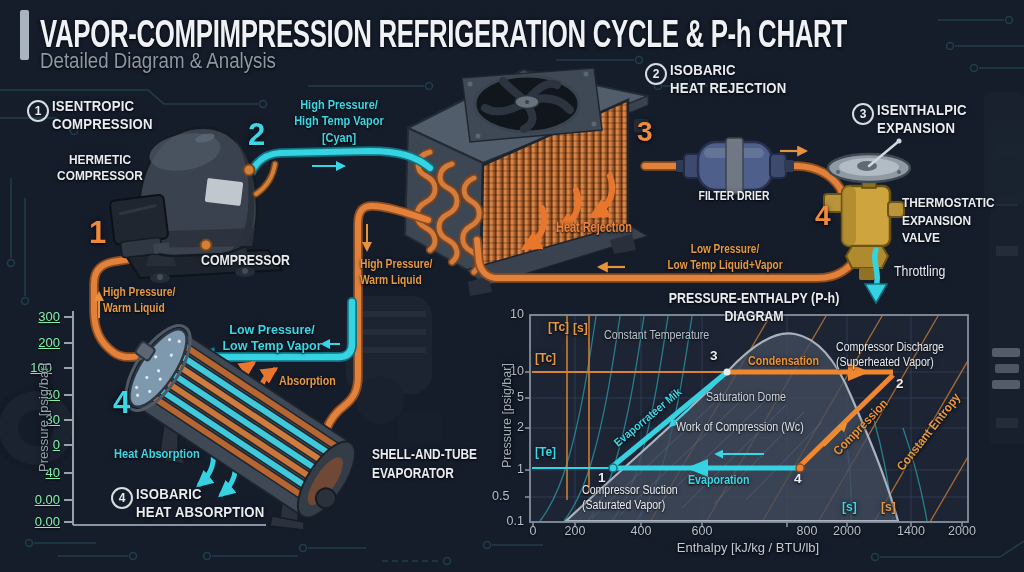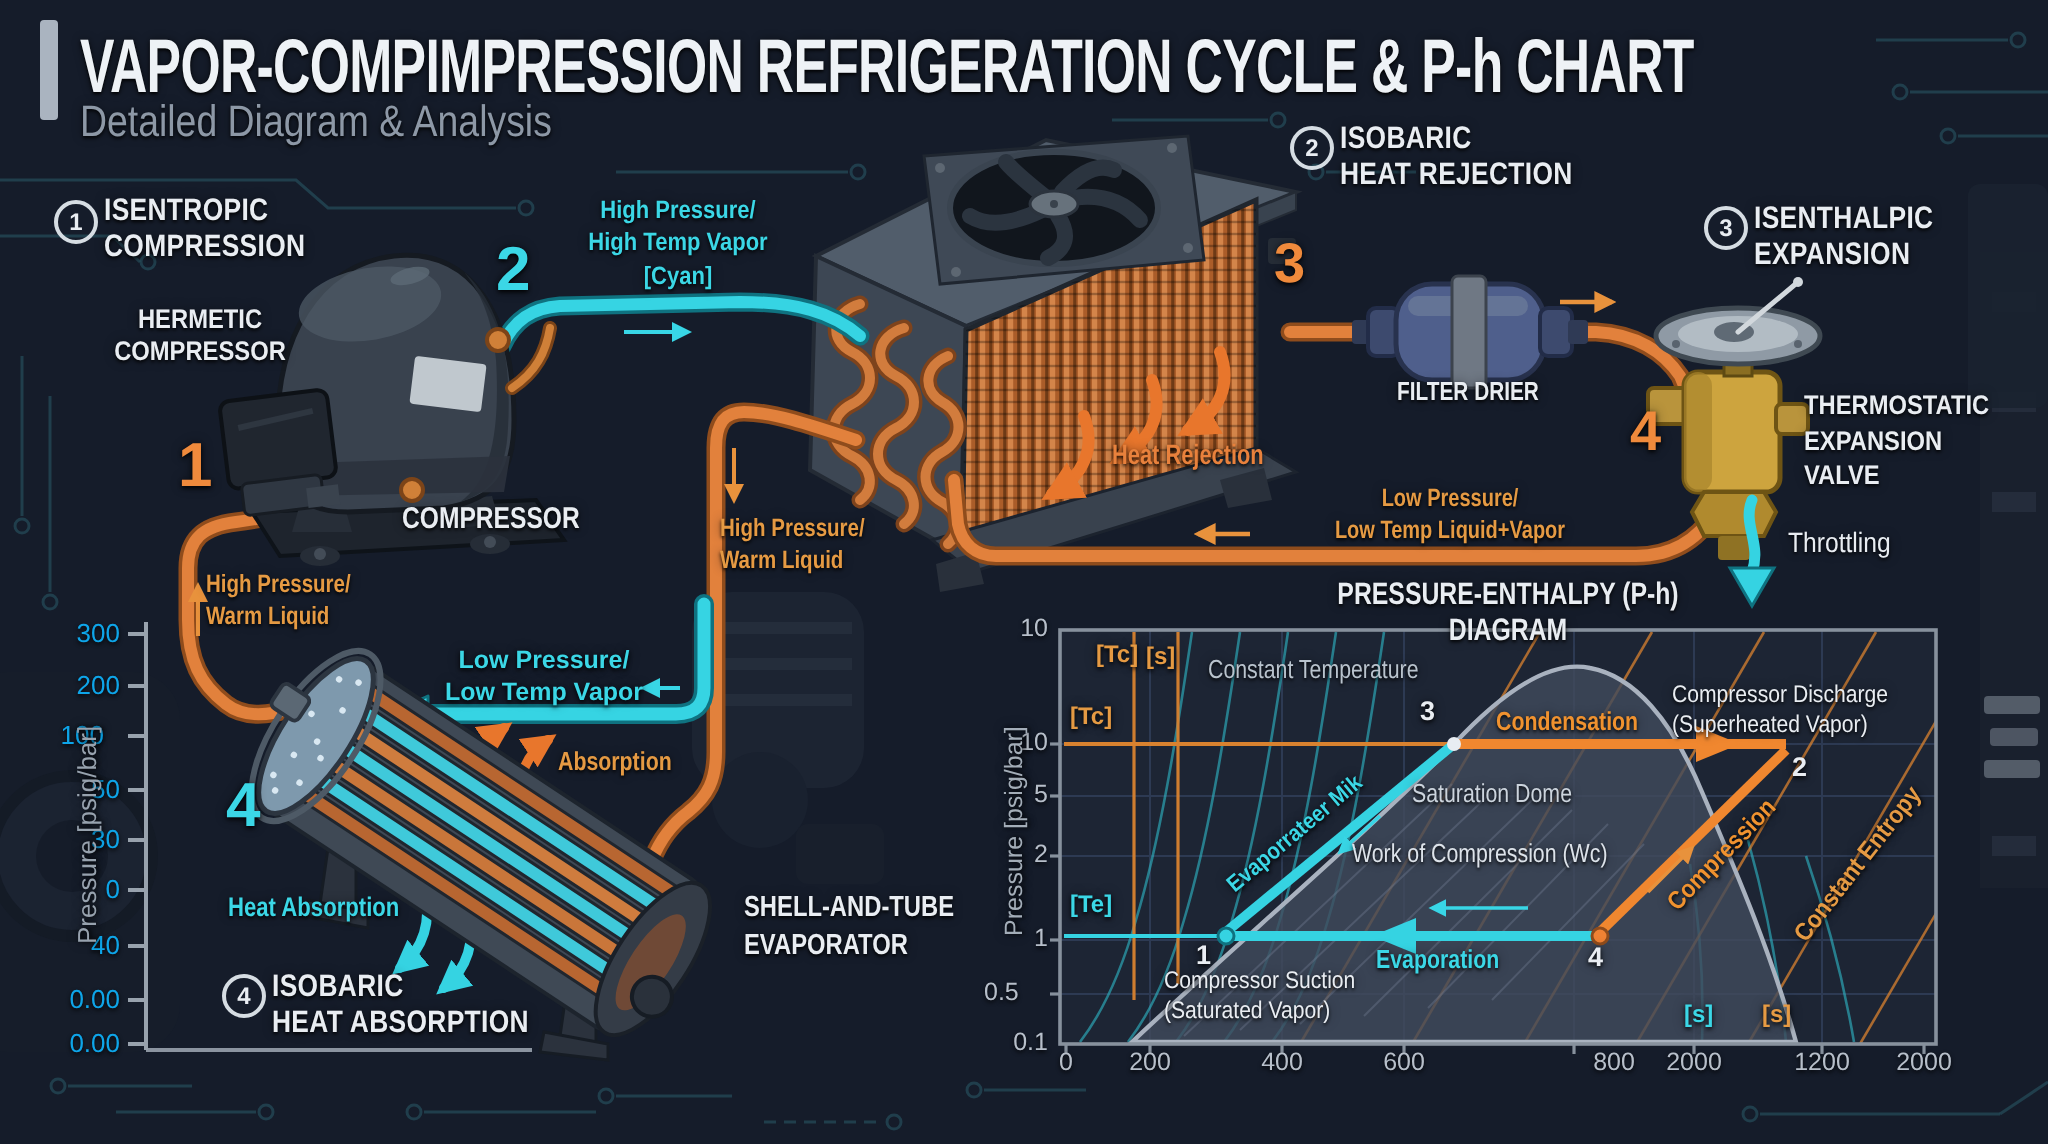--- a/index.html
+++ b/index.html
@@ -17,22 +17,22 @@
   .subtitle{font-size:22px;color:#8d98a6;white-space:nowrap;transform:scaleX(.85);transform-origin:0 0;}
   .accent{position:absolute;left:20px;top:10px;width:9px;height:50px;background:#aab4c0;border-radius:2px;z-index:2;}
   .circ{position:absolute;z-index:2;width:18px;height:18px;border:2px solid #d6dde3;border-radius:50%;
         color:#e9edf2;font-size:12px;font-weight:bold;text-align:center;line-height:18px;
         text-shadow:none;}
   .step{font-weight:bold;font-size:15.5px;letter-spacing:.2px;transform:scaleX(.85);transform-origin:0 0;}
   .comp{font-weight:bold;font-size:13.5px;}
   .flow{font-weight:bold;font-size:12.5px;line-height:1.3;}
   .num{font-weight:bold;font-size:31px;}
   .num28{font-weight:bold;font-size:28px;}
-  .tick{position:absolute;z-index:2;color:#0ea5e9;font-size:13px;text-align:right;
-        text-shadow:0 1px 2px rgba(0,0,0,.9);}
+  .tick{position:absolute;z-index:2;color:#86efac;font-size:13px;text-align:right;
+        text-shadow:0 1px 2px rgba(0,0,0,.9);text-decoration:underline;}
   .ctick{position:absolute;z-index:2;color:#b7bfca;font-size:12.5px;text-shadow:0 1px 2px rgba(0,0,0,.9);}
   .rot90{transform:rotate(-90deg);transform-origin:0 0;white-space:nowrap;}
   .cx78{transform:scaleX(.78);transform-origin:0 0;}
   .cx82{transform:scaleX(.82);transform-origin:0 0;}
   .cx88{transform:scaleX(.88);transform-origin:0 0;}
   .cxc80{transform:scaleX(.8);}
   .cxc88{transform:scaleX(.88);}
   .small12{font-size:12px;line-height:1.25;}
 </style>
 </head>
@@ -468,22 +468,23 @@
 <div class="ctick" style="left:492px;top:420px;width:32px;text-align:right;">2</div>
 <div class="ctick" style="left:492px;top:462px;width:32px;text-align:right;">1</div>
 <div class="ctick" style="left:492px;top:489px;width:32px;">0.5</div>
 <div class="ctick" style="left:492px;top:514px;width:32px;text-align:right;">0.1</div>
 <div class="ctick ctr" style="left:513px;top:524px;width:40px;">0</div>
 <div class="ctick ctr" style="left:555px;top:524px;width:40px;">200</div>
 <div class="ctick ctr" style="left:621px;top:524px;width:40px;">400</div>
 <div class="ctick ctr" style="left:682px;top:524px;width:40px;">600</div>
 <div class="ctick ctr" style="left:787px;top:524px;width:40px;">800</div>
 <div class="ctick ctr" style="left:827px;top:524px;width:40px;">2000</div>
-<div class="ctick ctr" style="left:891px;top:524px;width:40px;">1200</div>
+<div class="ctick ctr" style="left:891px;top:524px;width:40px;">1400</div>
 <div class="ctick ctr" style="left:942px;top:524px;width:40px;">2000</div>
+<div class="l ctr" style="left:642px;top:540px;width:212px;font-size:13px;color:#c3cbd5;">Enthalpy [kJ/kg / BTU/lb]</div>
 <div class="l rot90" style="left:500px;top:468px;font-size:12.5px;color:#a3adb8;">Pressure [psig/bar]</div>
 
 <div class="l or b" style="left:548px;top:320px;font-size:12px;">[Tc]</div>
 <div class="l or b" style="left:573px;top:321px;font-size:12px;">[s]</div>
 <div class="l or b" style="left:535px;top:351px;font-size:12px;">[Tc]</div>
 <div class="l cy b" style="left:535px;top:445px;font-size:12px;">[Te]</div>
 <div class="l gr2 cx80 cx82" style="left:604px;top:327px;font-size:13px;">Constant Temperature</div>
 <div class="l oh b cx82" style="left:748px;top:353px;font-size:13px;color:#f0922f;">Condensation</div>
 <div class="l wh small12 cx88" style="left:836px;top:340px;">Compressor Discharge
 (Superheated Vapor)</div>

